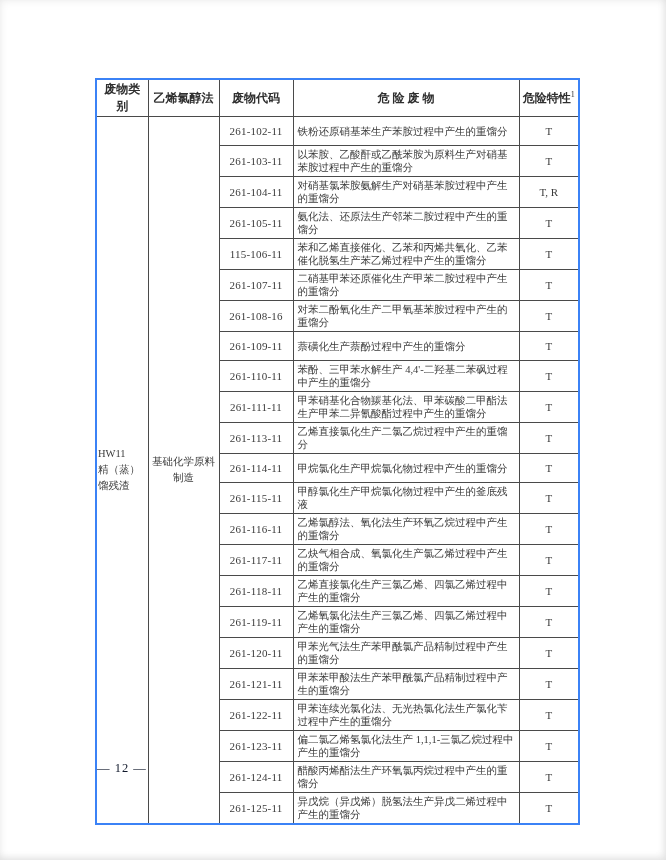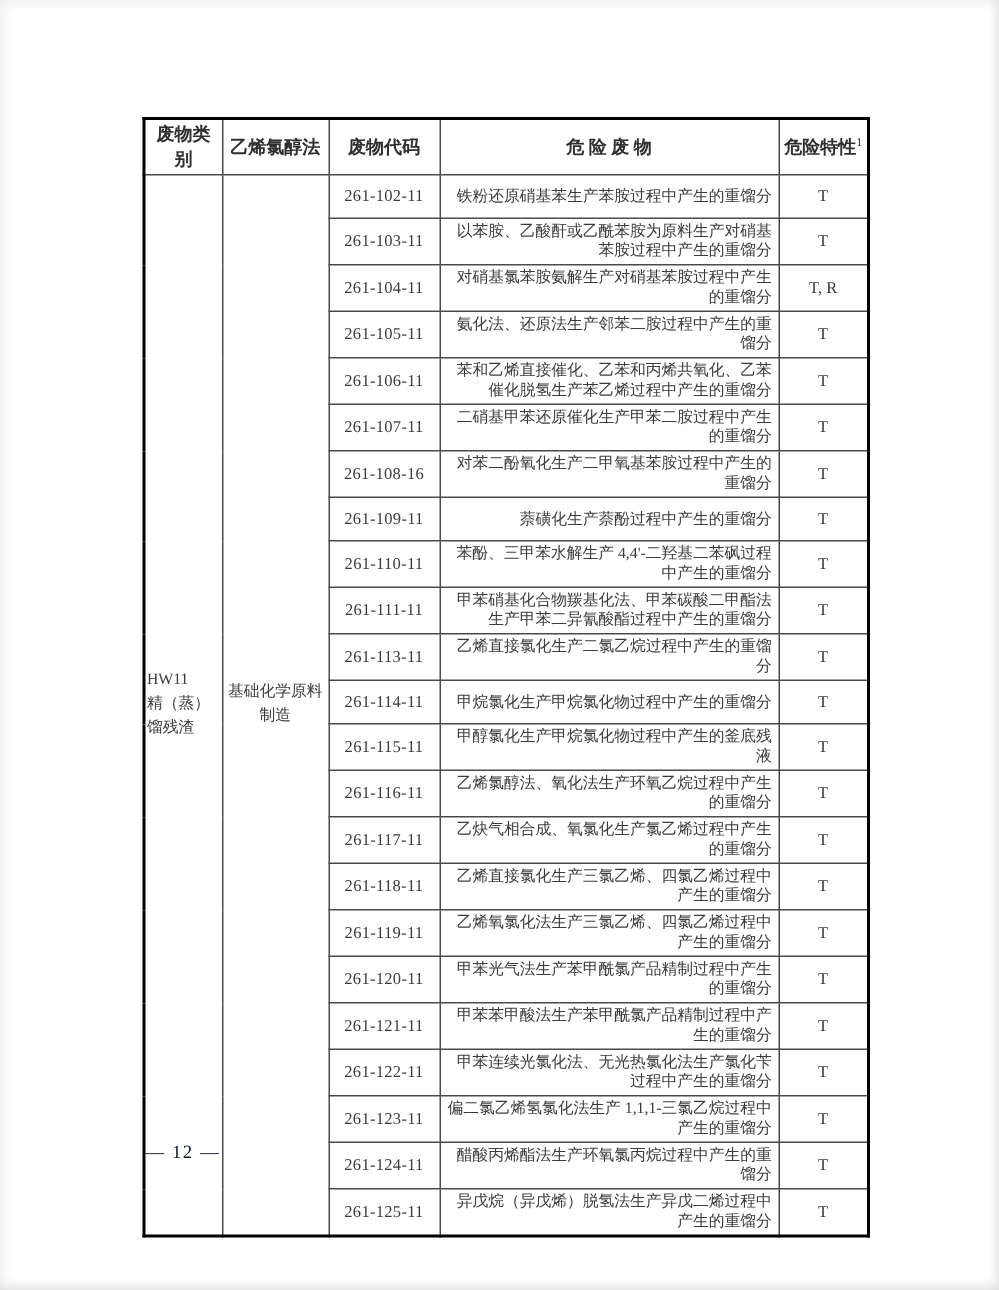--- a/index.html
+++ b/index.html
@@ -15,21 +15,21 @@
     position:absolute; inset:0;
     box-shadow: inset 0 0 9px rgba(0,0,0,0.09), inset -3px -4px 6px rgba(0,0,0,0.05);
     pointer-events:none;
   }
   table.catalog {
     position:absolute;
     left:95px; top:78px;
     width:483px;
     border-collapse:collapse;
     table-layout:fixed;
-    border:2px solid #000000;
+    border:2px solid #3b82f6;
   }
   .catalog th, .catalog td {
     border:1px solid #4a4a4a;
     vertical-align:middle;
   }
   .catalog th {
     font-size:12px;
     font-weight:bold;
     text-align:center;
     height:30px;
@@ -59,21 +59,21 @@
     line-height:16px;
     padding:20px 3px;
   }
   td.cell-code {
     text-align:center;
     font-size:11px;
     letter-spacing:0.2px;
     padding:2px 1px;
   }
   td.cell-desc {
-    text-align:right;
+    text-align:left;
   }
   td.cell-prop {
     text-align:center;
     font-size:11px;
   }
   .page-number {
     position:absolute;
     left:97px; top:761px;
     font-size:12.5px;
     color:#0f172a;
@@ -121,21 +121,21 @@
         <td class="cell-code">261-104-11</td>
         <td class="cell-desc">对硝基氯苯胺氨解生产对硝基苯胺过程中产生的重馏分</td>
         <td class="cell-prop">T, R</td>
       </tr>
       <tr>
         <td class="cell-code">261-105-11</td>
         <td class="cell-desc">氨化法、还原法生产邻苯二胺过程中产生的重馏分</td>
         <td class="cell-prop">T</td>
       </tr>
       <tr>
-        <td class="cell-code">261-106-11</td>
+        <td class="cell-code">115-106-11</td>
         <td class="cell-desc">苯和乙烯直接催化、乙苯和丙烯共氧化、乙苯催化脱氢生产苯乙烯过程中产生的重馏分</td>
         <td class="cell-prop">T</td>
       </tr>
       <tr>
         <td class="cell-code">261-107-11</td>
         <td class="cell-desc">二硝基甲苯还原催化生产甲苯二胺过程中产生的重馏分</td>
         <td class="cell-prop">T</td>
       </tr>
       <tr>
         <td class="cell-code">261-108-16</td>

